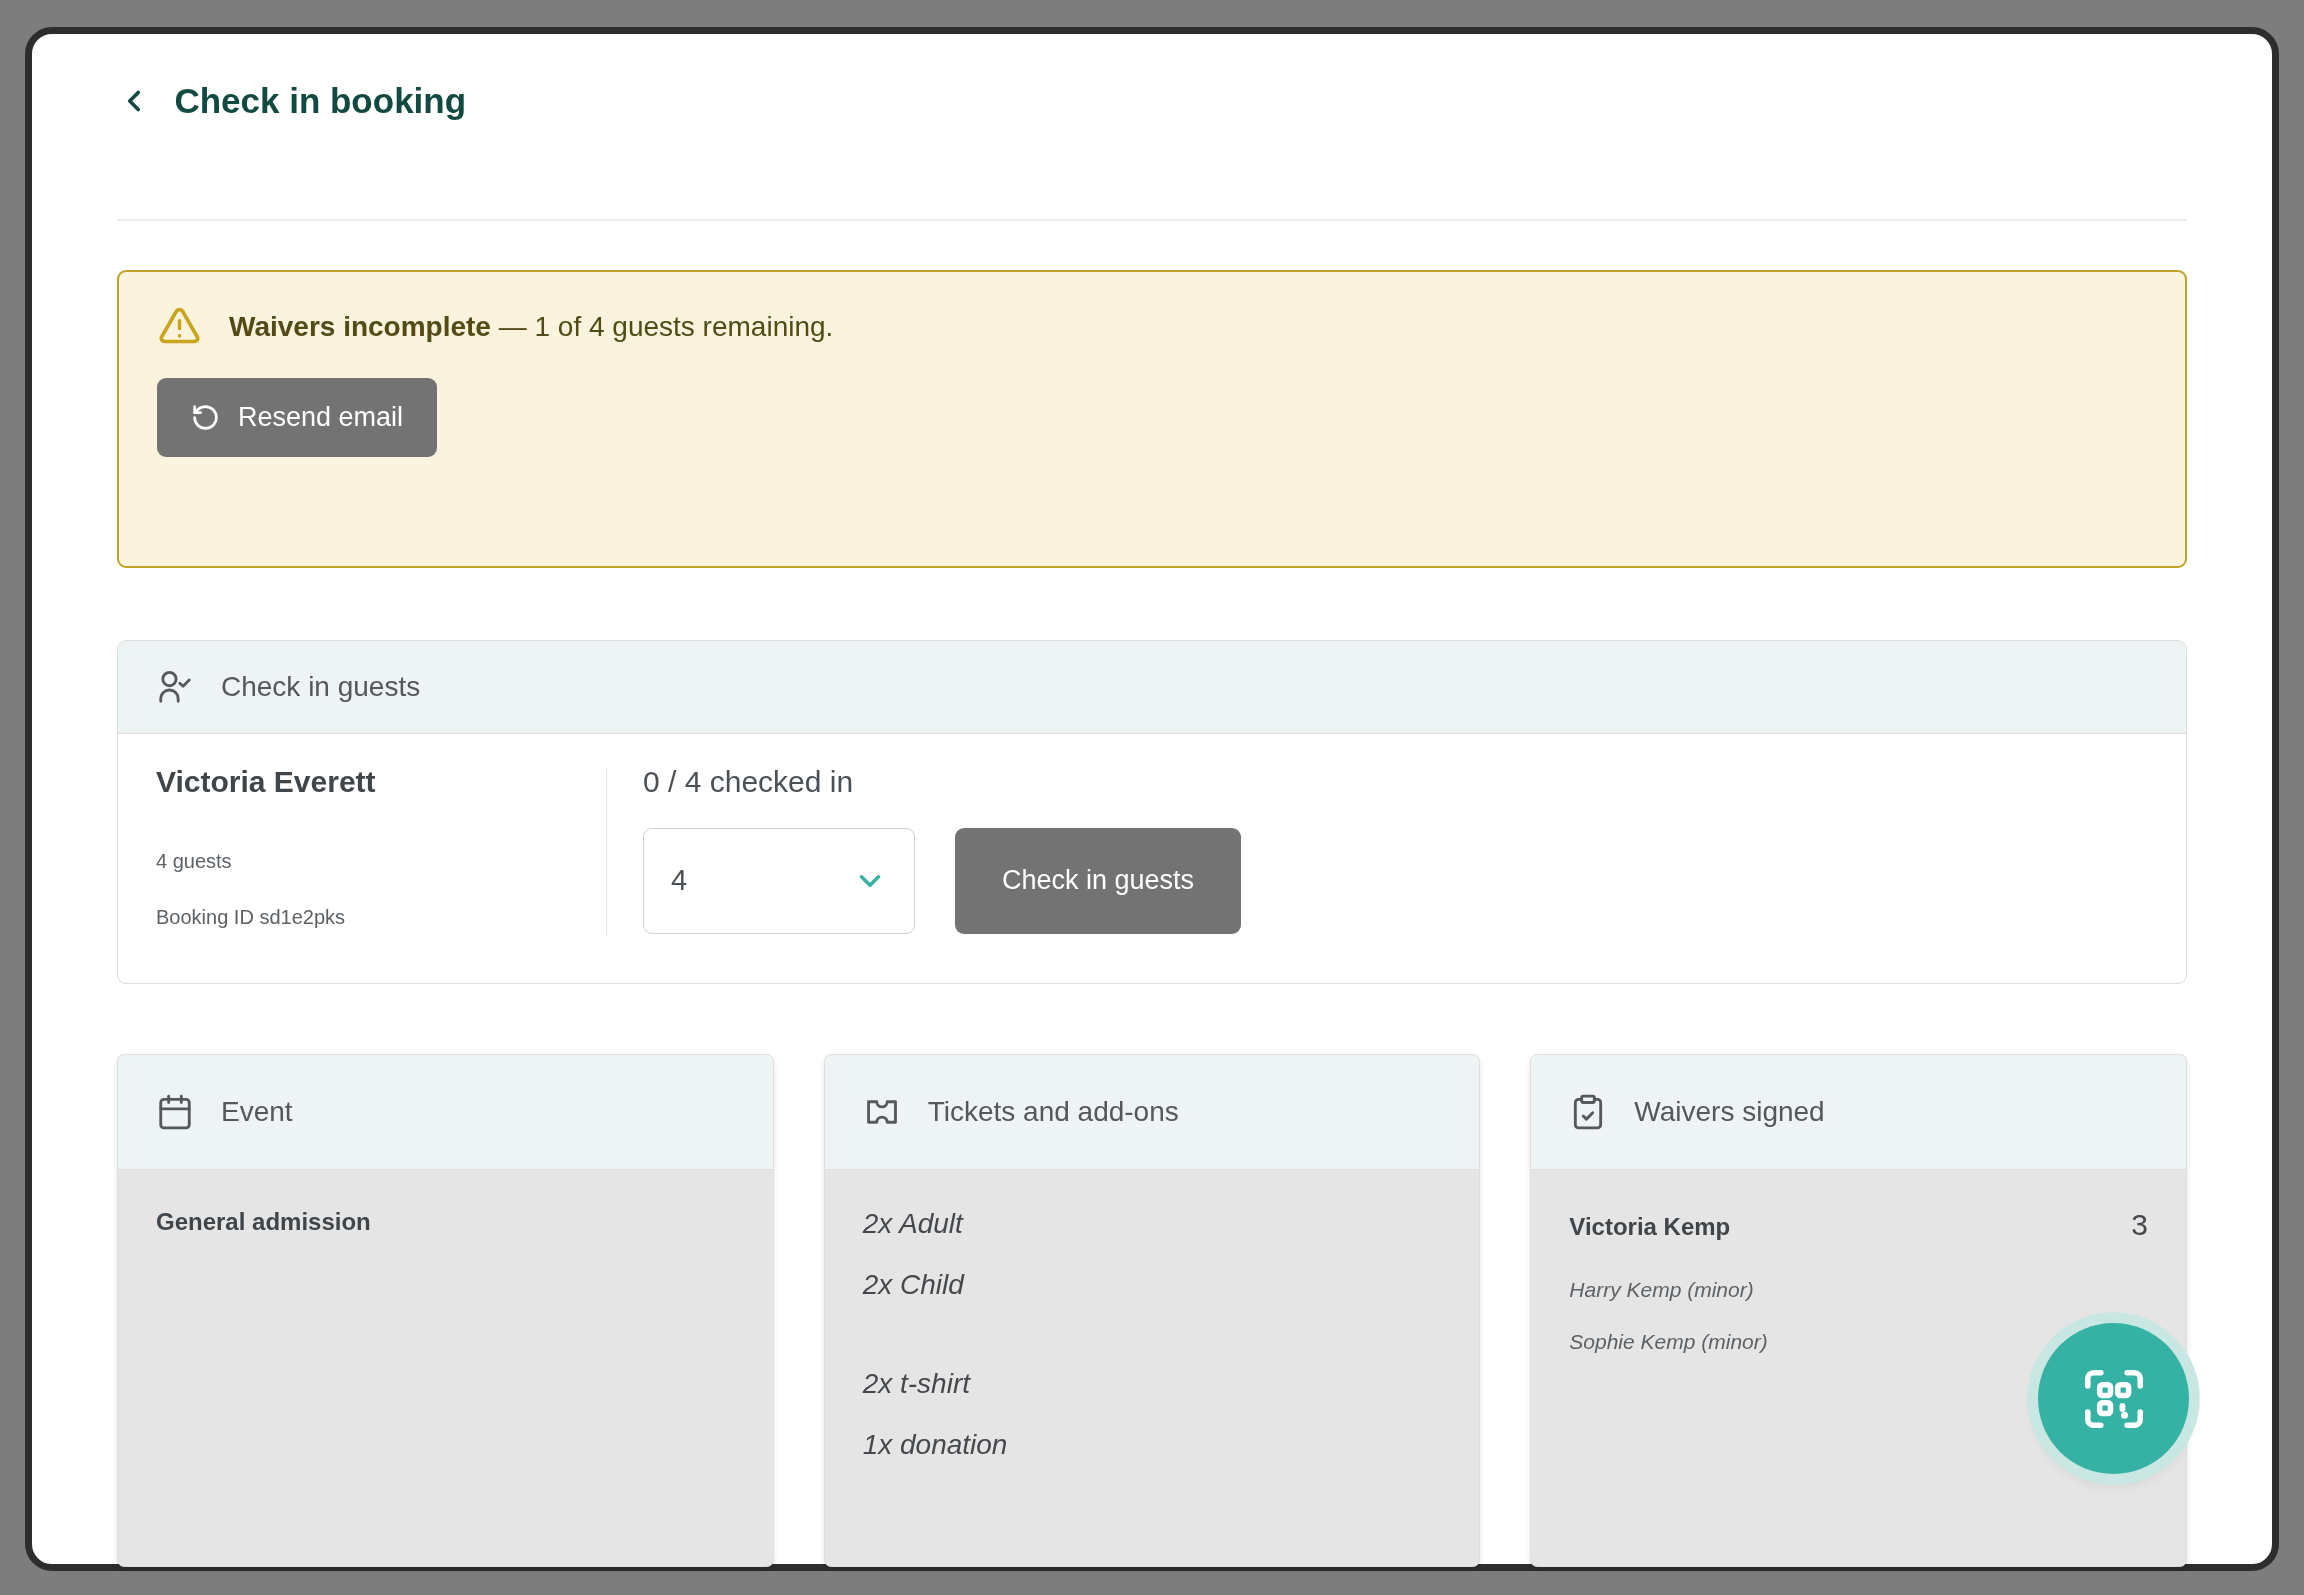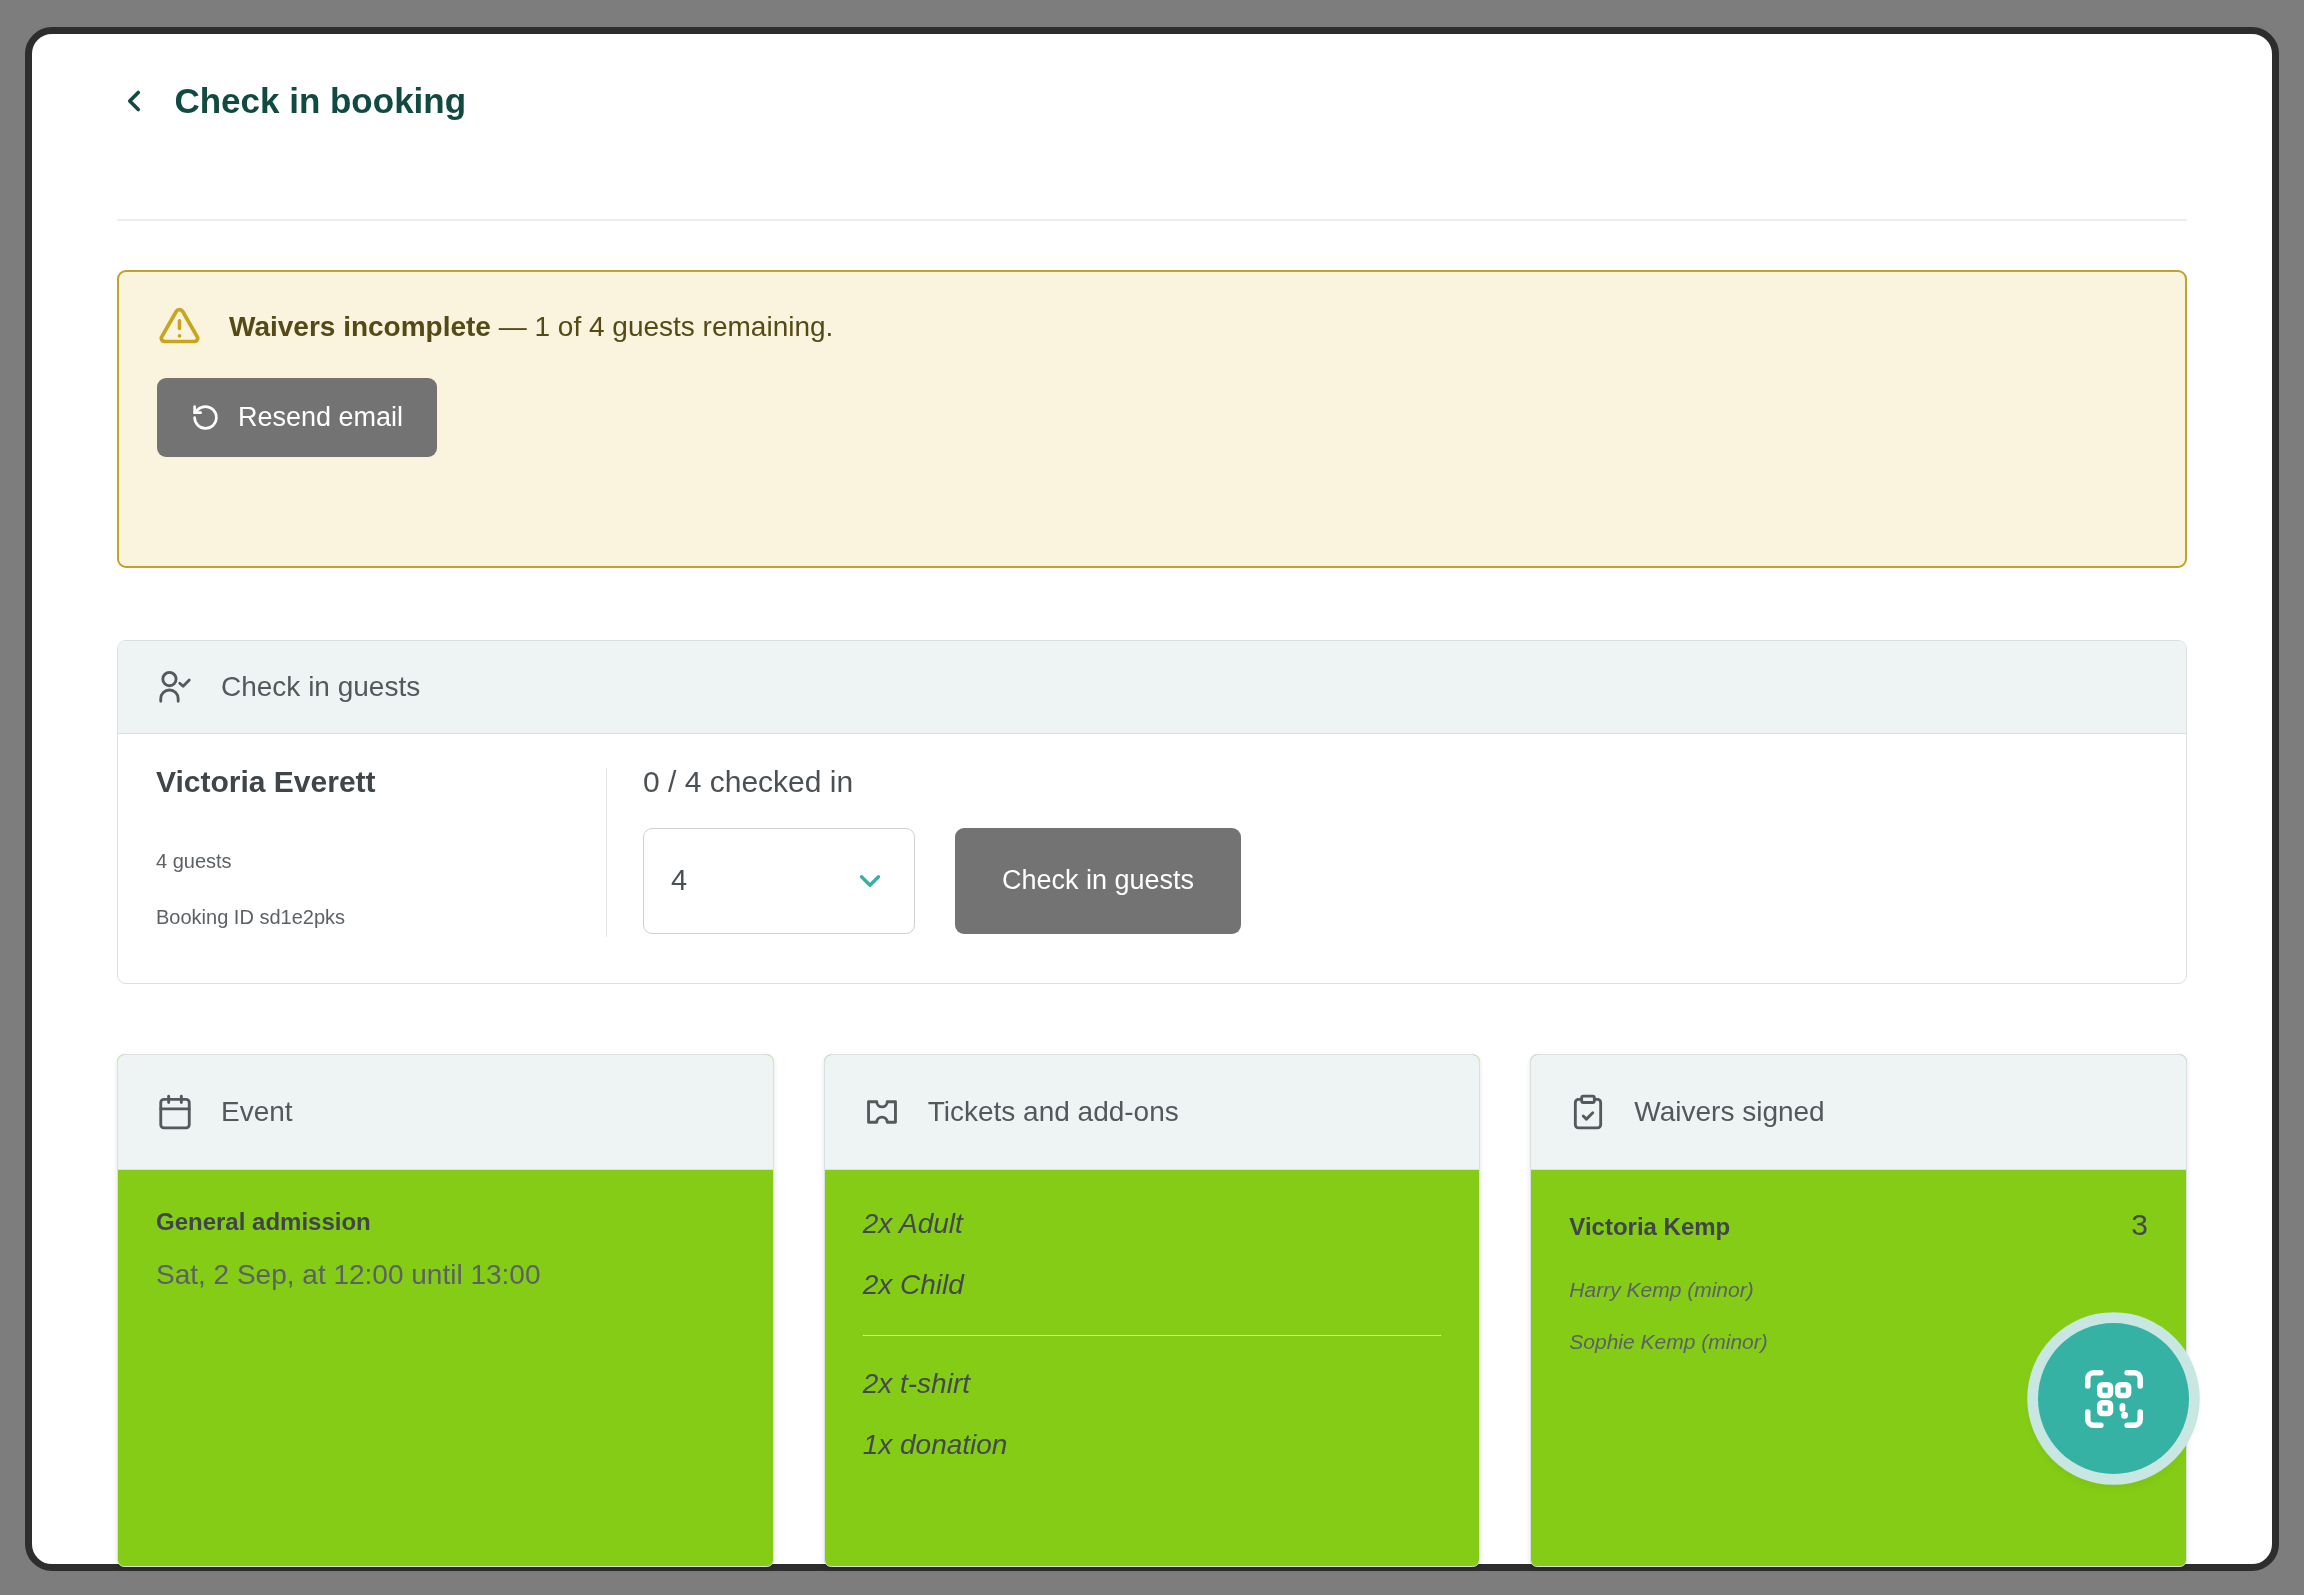--- a/index.html
+++ b/index.html
@@ -68,21 +68,21 @@
     border:1.8px solid #cdd1d1; border-radius:9px;
     display:flex; align-items:center; justify-content:space-between;
     padding:0 27px; font-size:29px; color:#4b5055; cursor:pointer;
   }
   .select-chevron { width:34px; height:34px; color:#35b2a3; display:flex; }
   .select-chevron svg { width:34px; height:34px; }
   .checkin-btn { height:106px; padding:0 47px; justify-content:center; }
 
   
   .cards { display:grid; grid-template-columns:1fr 1fr 1fr; gap:50px; }
-  .card { border:1.8px solid #dcdfdf; border-radius:7.2px; background:#84cc16; box-shadow:0 2.7px 5.4px rgba(0,0,0,.10); overflow:hidden; }
+  .card { border:1.8px solid #dcdfdf; border-radius:7.2px; background:#e5e5e5; box-shadow:0 2.7px 5.4px rgba(0,0,0,.10); overflow:hidden; }
   .card .section-header { padding:38px; }
   .card-body { padding:38px; min-height:320px; }
   .card-title-row { display:flex; justify-content:space-between; align-items:baseline; }
   .card-title { font-size:24px; font-weight:700; color:#40454a; margin:0 0 23.4px; }
   .waiver-count { font-size:30px; color:#45494d; }
   .card-sub { font-size:28px; color:#5c6166; margin:0; }
   .ticket-line { font-size:28px; font-weight:500; color:#45494d; margin:0 0 29px;font-style:italic; }
   .card-divider { border:none; border-top:1.8px solid #e2e5e5; margin:34px 0 32px; }
   .minor-line { font-size:21px; font-style:italic; color:#5c6166; line-height:52px; margin:0; }
 
@@ -186,21 +186,20 @@
                 <path d="M8 2v4"></path>
                 <path d="M16 2v4"></path>
                 <rect width="18" height="18" x="3" y="4" rx="2"></rect>
                 <path d="M3 10h18"></path>
               </svg>
           </span>
           <span class="section-label">Event</span>
         </header>
         <div class="card-body">
           <p class="card-title">General admission</p>
-          <p class="card-sub">Sat, 2 Sep, at 12:00 until 13:00</p>
         </div>
       </section>
 
       <section class="card">
         <header class="section-header">
           <span class="section-icon">
             <svg viewBox="0 0 24 24" fill="none" stroke="currentColor" stroke-width="1.8" stroke-linecap="round" stroke-linejoin="round">
                 <path d="M3.5 5.5h5.2a3.3 3.3 0 0 0 6.6 0h5.2v13h-5.2a3.3 3.3 0 0 0-6.6 0H3.5z"></path>
               </svg>
           </span>

